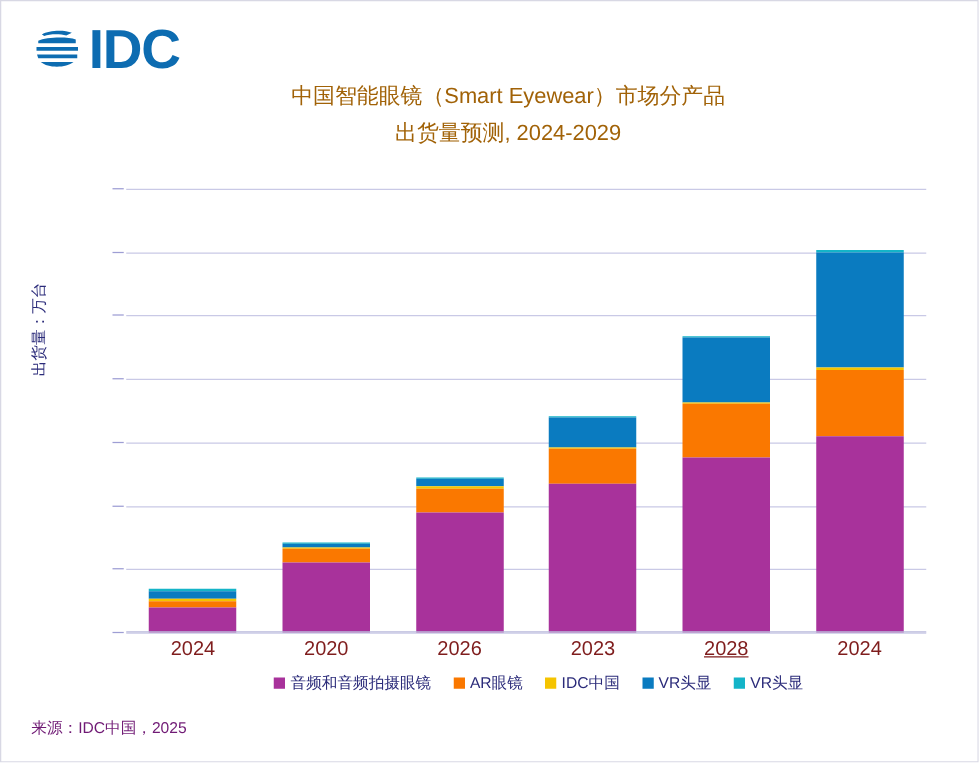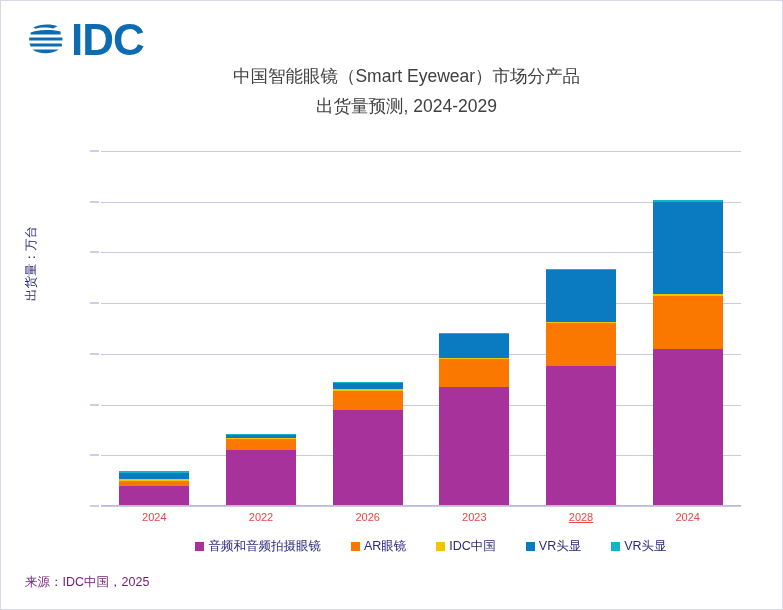--- a/index.html
+++ b/index.html
@@ -45,21 +45,21 @@
 
   
   .title-block {
     position: absolute;
     left: 0;
     top: 60px;
     width: 783px;
     text-align: center;
   }
   .title-line {
-    color: #404040;
+    color: #a16207;
     font-size: 17.5px;
     line-height: 30px;
     font-weight: normal;
     white-space: nowrap;
     padding-left: 28px;
   }
 
   
   .plot-area {
     position: absolute;
@@ -130,37 +130,37 @@
   .xlabels {
     position: absolute;
     left: 100px;
     top: 510px;
     width: 640px;
     height: 20px;
   }
   .xlabel {
     position: absolute;
     top: 0;
-    font-size: 11px;
-    color: #ef4444;
+    font-size: 16px;
+    color: #7f1d1d;
     text-align: left;
     transform: translateX(-50%);
     white-space: nowrap;
   }
 
   
   .legend {
     position: absolute;
     left: 100px;
     top: 537px;
     width: 660px;
     display: flex;
     justify-content: center;
     align-items: center;
-    gap: 30px;
+    gap: 18px;
   }
   .legend-item {
     display: flex;
     align-items: center;
     gap: 4px;
     white-space: nowrap;
   }
   .legend-swatch {
     width: 9px;
     height: 9px;
@@ -284,21 +284,21 @@
             <div class="seg" title="ER眼镜 2029: 208" style="height: 52.7429px; background: rgb(250, 120, 0);"></div>
             <div class="seg" title="音频和音频拍摄眼镜 2029: 620" style="height: 157.214px; background: rgb(168, 50, 155);"></div>
           </div>
         </div>
       </div>
     <div class="axis-base"></div>
   </div>
 
   <div class="xlabels" id="xlabels">
       <div class="xlabel" style="left: 53.3333px;">2024</div>
-      <div class="xlabel" style="left: 160px;">2022</div>
+      <div class="xlabel" style="left: 160px;">2020</div>
       <div class="xlabel" style="left: 266.667px;">2026</div>
       <div class="xlabel" style="left: 373.333px;">2023</div>
       <div class="xlabel" style="left: 480px; text-decoration: underline;">2028</div>
       <div class="xlabel" style="left: 586.667px;">2024</div>
     </div>
 
   <div class="legend" id="legend">
       <div class="legend-item">
         <span class="legend-swatch" style="background: rgb(168, 50, 155);"></span>
         <span class="legend-label">音频和音频拍摄眼镜</span>

